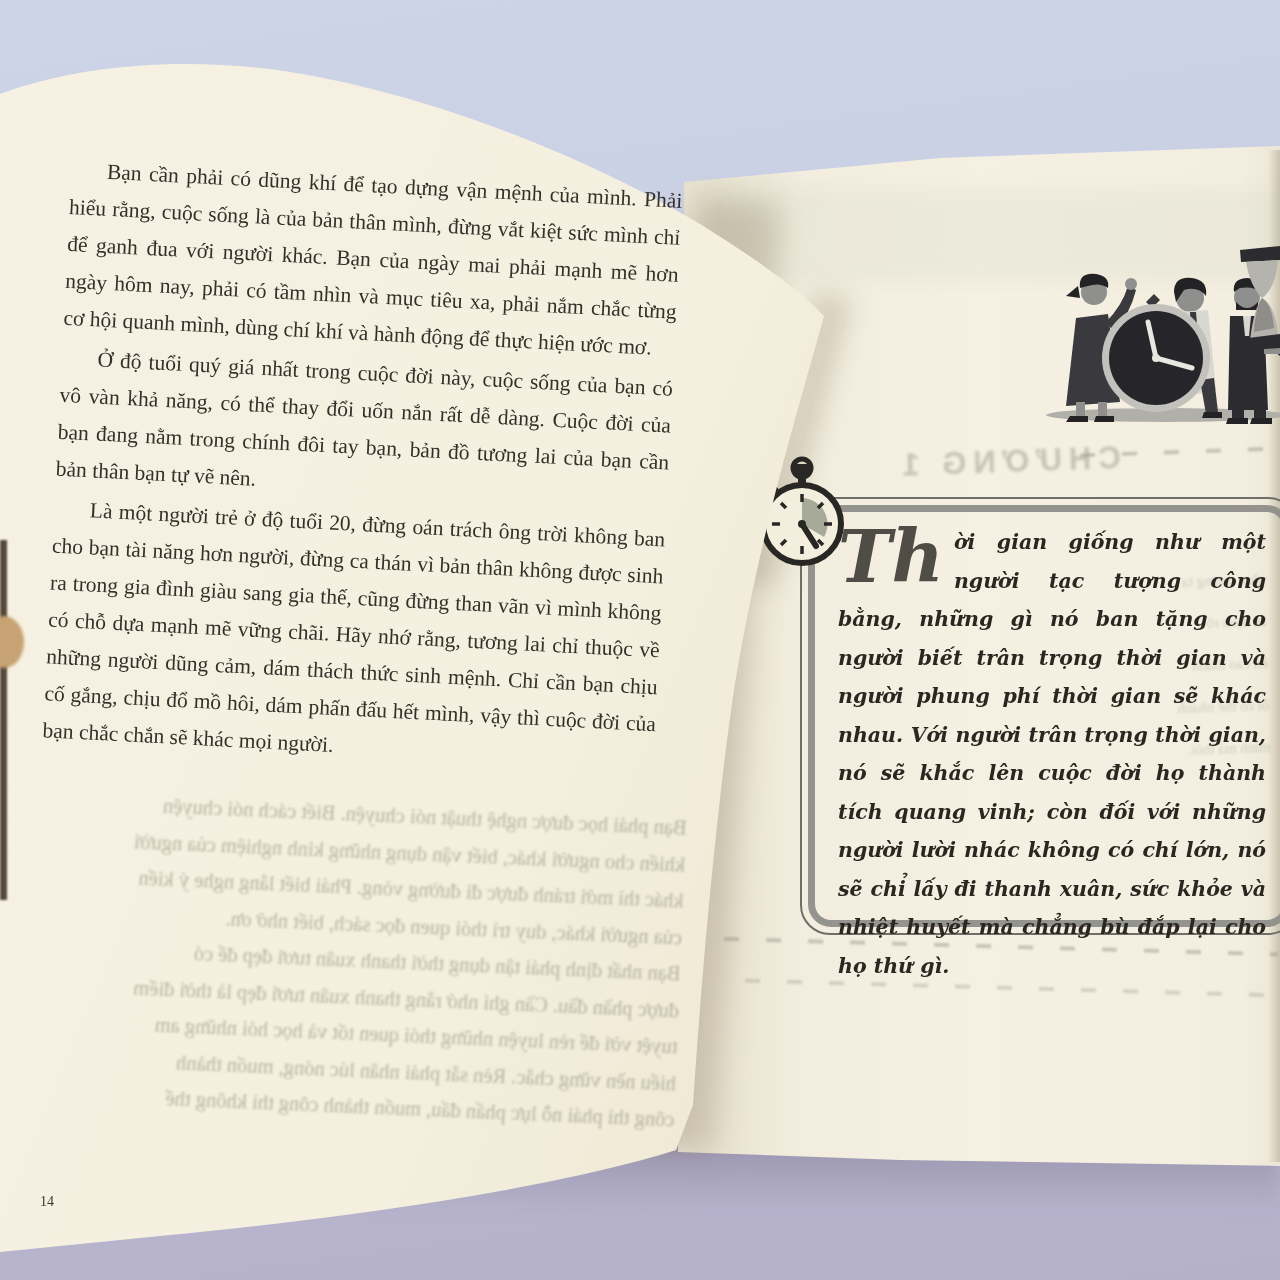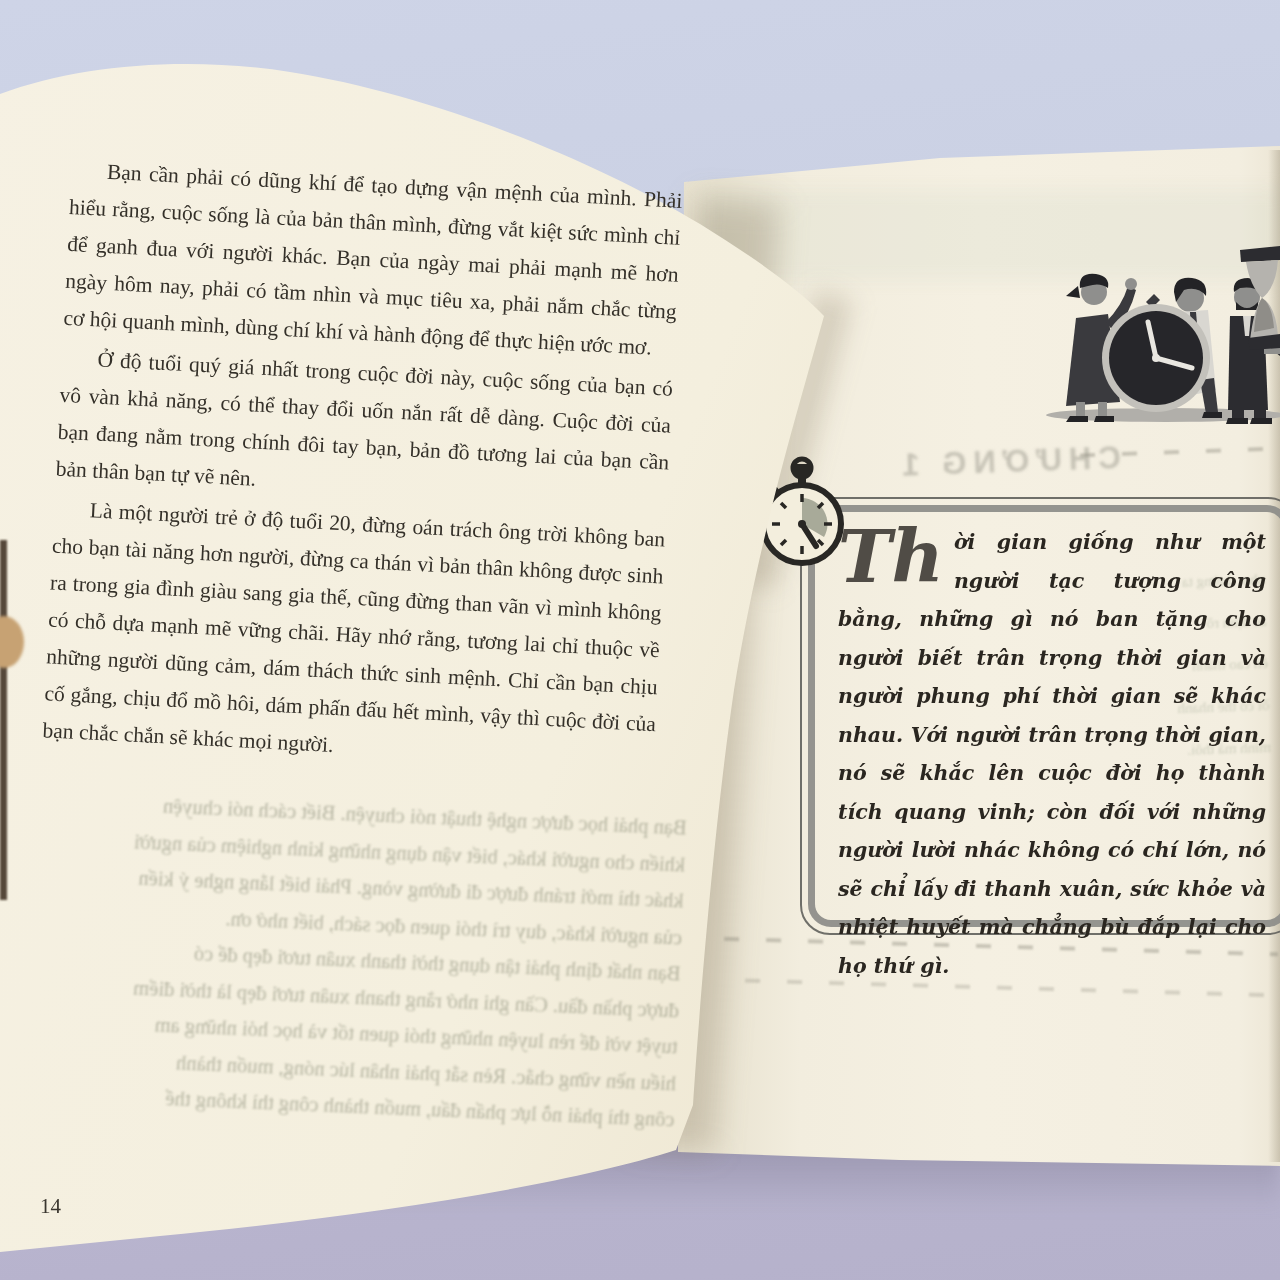--- a/index.html
+++ b/index.html
@@ -23,21 +23,21 @@
   .gutter-shadow2{left:775px;top:290px;width:40px;height:300px;background:rgba(115,100,75,.22);
     filter:blur(12px);transform:rotate(15deg);}
   .left-page{left:0;top:0;width:1280px;height:1280px;
     clip-path:path('M 0 94 C 80 64 190 56 290 72 C 430 94 590 158 700 224 C 755 258 800 290 824 316 C 798 410 758 540 734 690 C 714 826 700 1000 693 1105 L 676 1150 C 550 1190 330 1220 160 1236 L 0 1252 Z');
     background:linear-gradient(112deg,#f6f1e3 0%,#f4efde 48%,#efe8d4 68%,#e6ddc6 84%,#d8cdb2 100%);}
 
   
   .lp-text{left:72px;top:152px;width:612px;transform:rotate(2.9deg);transform-origin:0 0;
     color:#343029;font-size:21.5px;line-height:37px;text-align:justify;}
   .lp-text p{margin:0 0 3px 0;text-indent:36px;}
-  .page-num{left:40px;top:1194px;font-size:21px;color:#3a362f;}
+  .page-num{left:40px;top:1194px;font-size:14px;color:#3a362f;}
 
   .ghost-left{left:28px;top:782px;width:660px;transform:rotate(2.4deg);transform-origin:0 0;}
   .ghost-left .inner{transform:scaleX(-1);color:rgba(122,126,104,.5);filter:blur(1.1px);
     font-size:20.5px;line-height:36.5px;white-space:nowrap;}
 
   
   .ghost-chapter{left:858px;top:444px;width:300px;text-align:center;transform:scaleX(-1) rotate(2deg);
     font-family:"Liberation Sans",sans-serif;font-weight:bold;font-size:31px;letter-spacing:7px;
     color:rgba(152,150,138,.5);filter:blur(1.4px);}
   .dash{height:4px;background:repeating-linear-gradient(90deg,rgba(138,136,122,.42) 0 15px,rgba(0,0,0,0) 15px 42px);

